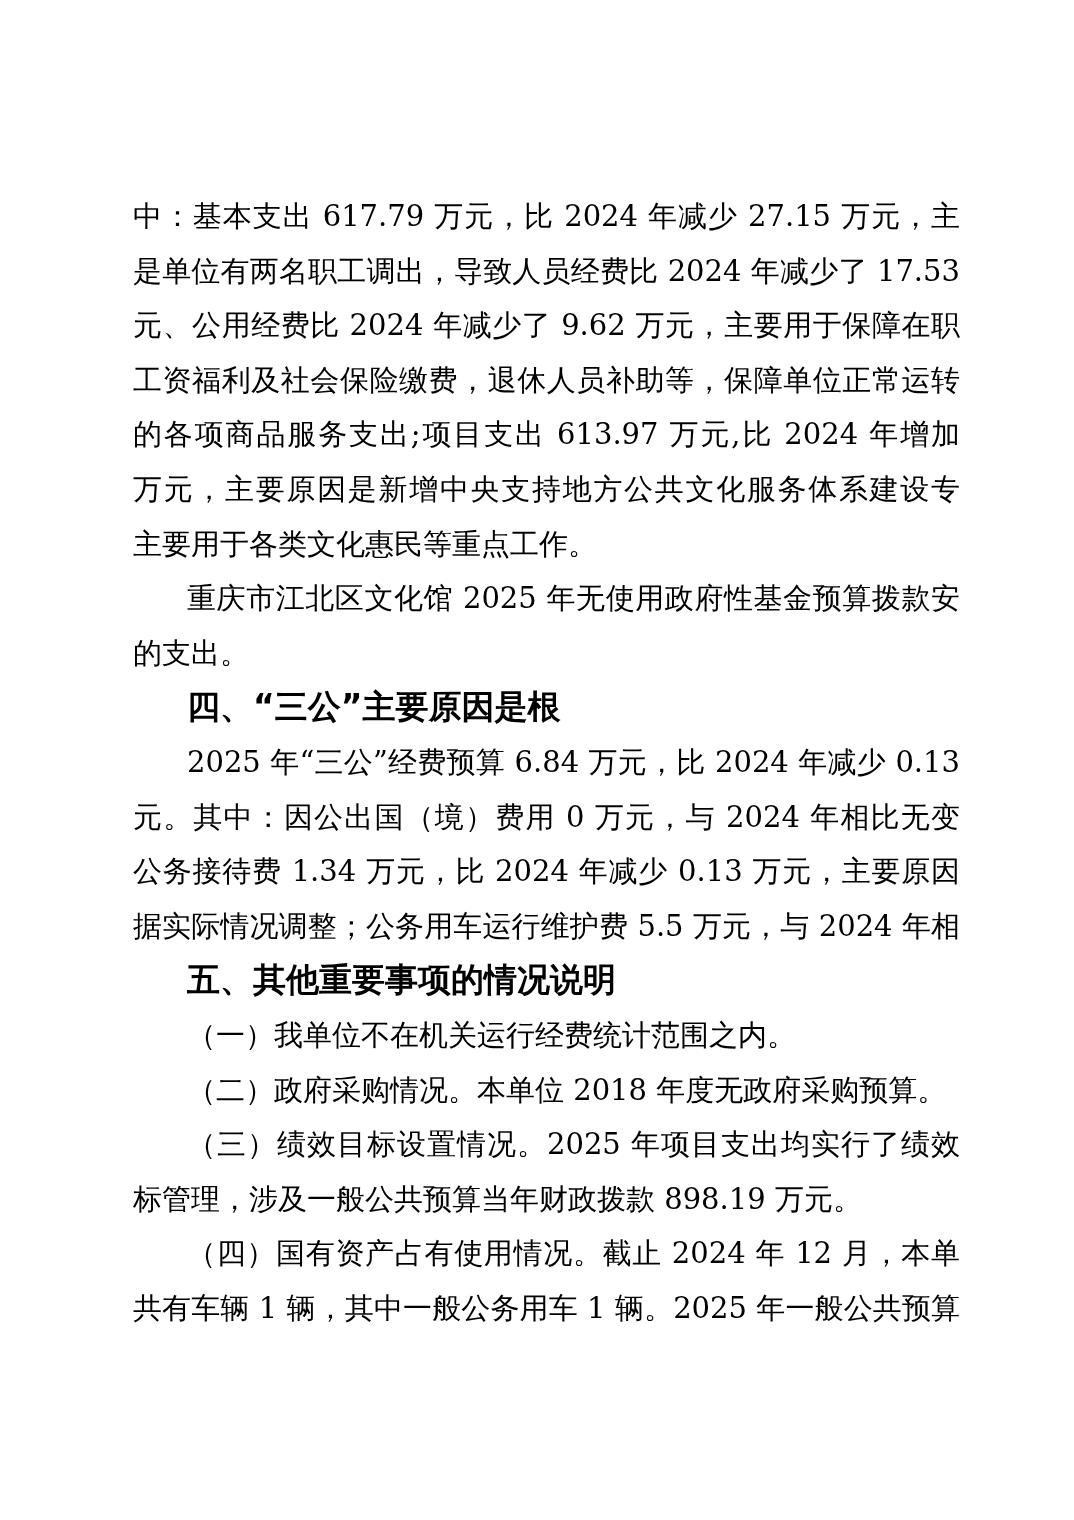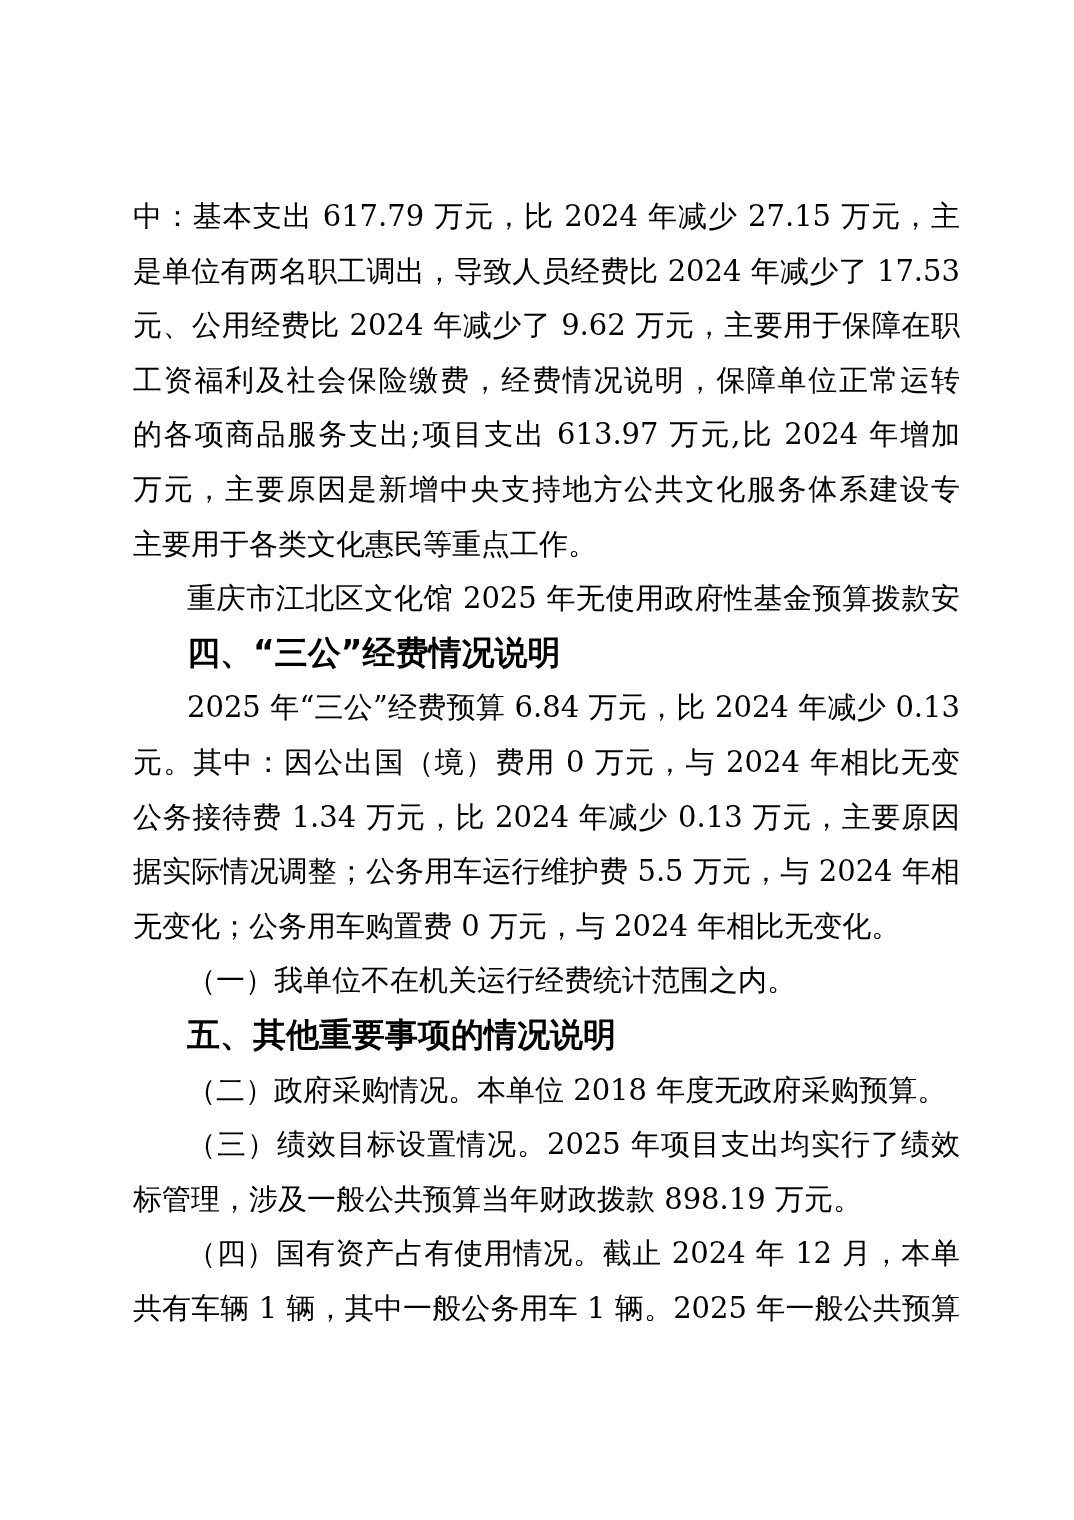--- a/index.html
+++ b/index.html
@@ -50,32 +50,32 @@
   }
 </style>
 </head>
 <body>
 
 <div class="page">
   <div class="content">
     <div class="line fill">中：基本支出 617.79 万元，比 2024 年减少 27.15 万元，主要原因</div>
     <div class="line fill">是单位有两名职工调出，导致人员经费比 2024 年减少了 17.53 万</div>
     <div class="line fill">元、公用经费比 2024 年减少了 9.62 万元，主要用于保障在职人员</div>
-    <div class="line fill">工资福利及社会保险缴费，经费情况说明，保障单位正常运转</div>
+    <div class="line fill">工资福利及社会保险缴费，退休人员补助等，保障单位正常运转</div>
     <div class="line fill">的各项商品服务支出;项目支出 613.97 万元,比 2024 年增加 12.96</div>
     <div class="line fill">万元，主要原因是新增中央支持地方公共文化服务体系建设专项，</div>
     <div class="line end">主要用于各类文化惠民等重点工作。</div>
     <div class="line ind fill">重庆市江北区文化馆 2025 年无使用政府性基金预算拨款安排</div>
-    <div class="line ind end head">四、“三公”经费情况说明</div>
+    <div class="line end">的支出。</div>
+    <div class="line ind end head">四、“三公”主要原因是根</div>
     <div class="line ind fill">2025 年“三公”经费预算 6.84 万元，比 2024 年减少 0.13 万</div>
     <div class="line fill">元。其中：因公出国（境）费用 0 万元，与 2024 年相比无变化；</div>
     <div class="line fill">公务接待费 1.34 万元，比 2024 年减少 0.13 万元，主要原因是根</div>
     <div class="line fill">据实际情况调整；公务用车运行维护费 5.5 万元，与 2024 年相比</div>
-    <div class="line end">无变化；公务用车购置费 0 万元，与 2024 年相比无变化。</div>
+    <div class="line ind end head">五、其他重要事项的情况说明</div>
     <div class="line ind end">（一）我单位不在机关运行经费统计范围之内。</div>
-    <div class="line ind end head">五、其他重要事项的情况说明</div>
     <div class="line ind end">（二）政府采购情况。本单位 2018 年度无政府采购预算。</div>
     <div class="line ind fill">（三）绩效目标设置情况。2025 年项目支出均实行了绩效目</div>
     <div class="line end">标管理，涉及一般公共预算当年财政拨款 898.19 万元。</div>
     <div class="line ind fill">（四）国有资产占有使用情况。截止 2024 年 12 月，本单位</div>
     <div class="line fill">共有车辆 1 辆，其中一般公务用车 1 辆。2025 年一般公共预算未</div>
   </div>
 </div>
 
 </body></html>

